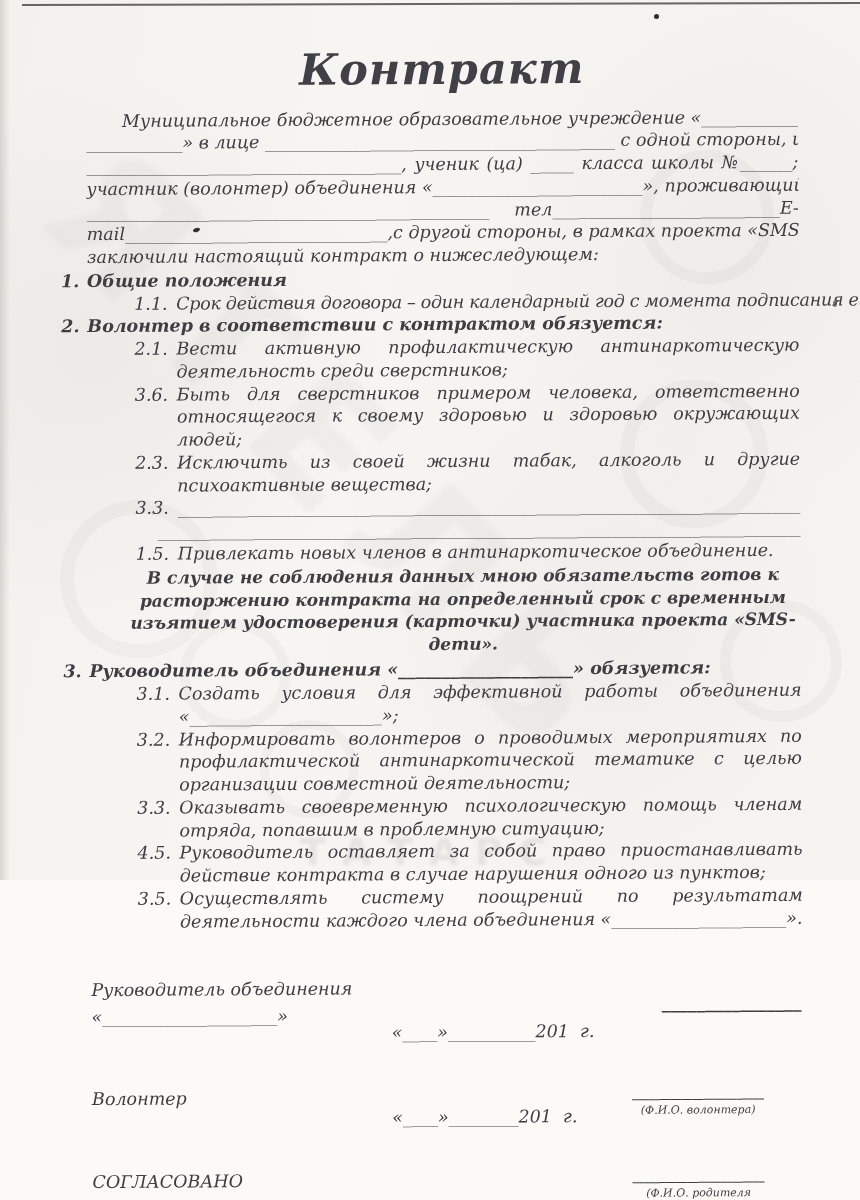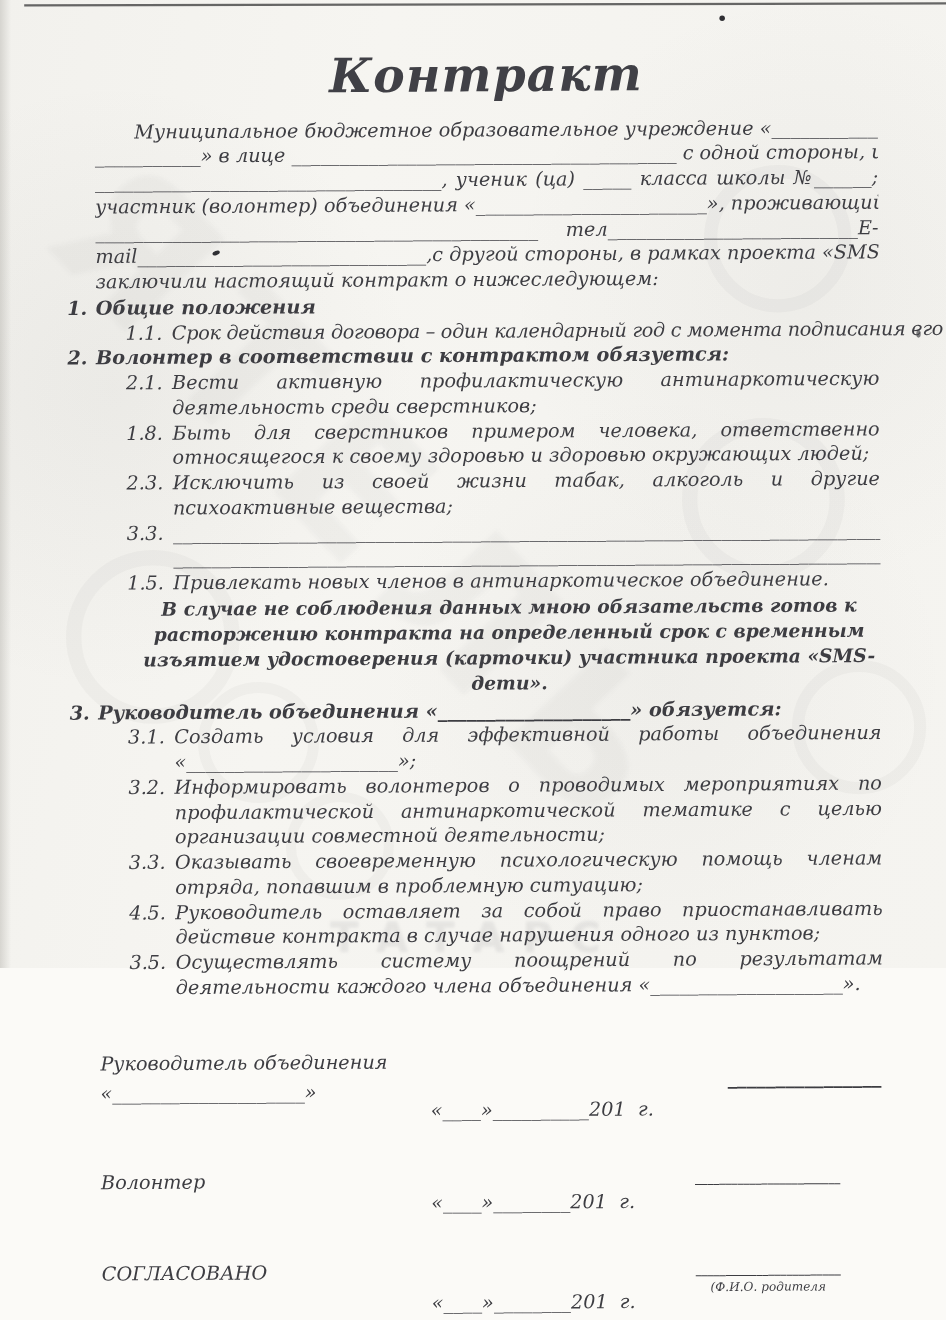--- a/index.html
+++ b/index.html
@@ -72,21 +72,21 @@
     white-space:nowrap;overflow:hidden;
   }
   .pl.first{text-indent:36px;}
   .pl.last{text-align:left;text-align-last:left;}
 
   .sections{margin-top:1px;}
   .sec-head{display:flex;margin-left:-26px;font-weight:bold;}
   .sec-head .snum{flex:0 0 26px;}
   .sec-head .stext{flex:1;}
   .item{display:flex;margin-left:27px;}
-  .item .inum{flex:0 0 42px;}
+  .item .inum{flex:0 0 42px;margin-left:20px;}
   .item .itext{flex:1;text-align:justify;}
   .item .itext.one-line{white-space:nowrap;letter-spacing:-0.3px;overflow:visible;}
   .item .itext.fill{white-space:nowrap;overflow:hidden;}
   .cont-line{margin-left:69px;white-space:nowrap;overflow:hidden;}
   .note{
     font-weight:bold;text-align:center;
     margin:1px 0 2px 38px;width:672px;
     font-size:17px;line-height:1.35;
   }
 
@@ -155,21 +155,21 @@
 
       <div class="sec-head">
         <span class="snum">2.</span>
         <span class="stext">Волонтер в соответствии с контрактом обязуется:</span>
       </div>
       <div class="item">
         <span class="inum">2.1.</span>
         <span class="itext">Вести активную профилактическую антинаркотическую деятельность среди сверстников;</span>
       </div>
       <div class="item">
-        <span class="inum">1.8.</span>
+        <span class="inum">3.6.</span>
         <span class="itext">Быть для сверстников примером человека, ответственно относящегося к своему здоровью и здоровью окружающих людей;</span>
       </div>
       <div class="item">
         <span class="inum">2.3.</span>
         <span class="itext">Исключить из своей жизни табак, алкоголь и другие психоактивные вещества;</span>
       </div>
       <div class="item">
         <span class="inum">3.3.</span>
         <span class="itext fill">___________________________________________________________________________________________</span>
       </div>
@@ -215,20 +215,21 @@
         </div>
         <div class="date">«____»__________201  г.</div>
         <div class="sig-line-only sline">________________</div>
       </div>
 
       <div class="sig-row sig-r2">
         <div class="sig-left">Волонтер</div>
         <div class="date">«____»________201  г.</div>
         <div class="cap-wrap">
           <div class="sline sig-caption">________________________</div>
+          <div class="sig-caption">(Ф.И.О. волонтера)</div>
         </div>
       </div>
 
       <div class="sig-row sig-r3">
         <div class="sig-left">СОГЛАСОВАНО</div>
         <div class="date">«____»________201  г.</div>
         <div class="cap-wrap">
           <div class="sline sig-caption">________________________</div>
           <div class="sig-caption">(Ф.И.О. родителя</div>
 

